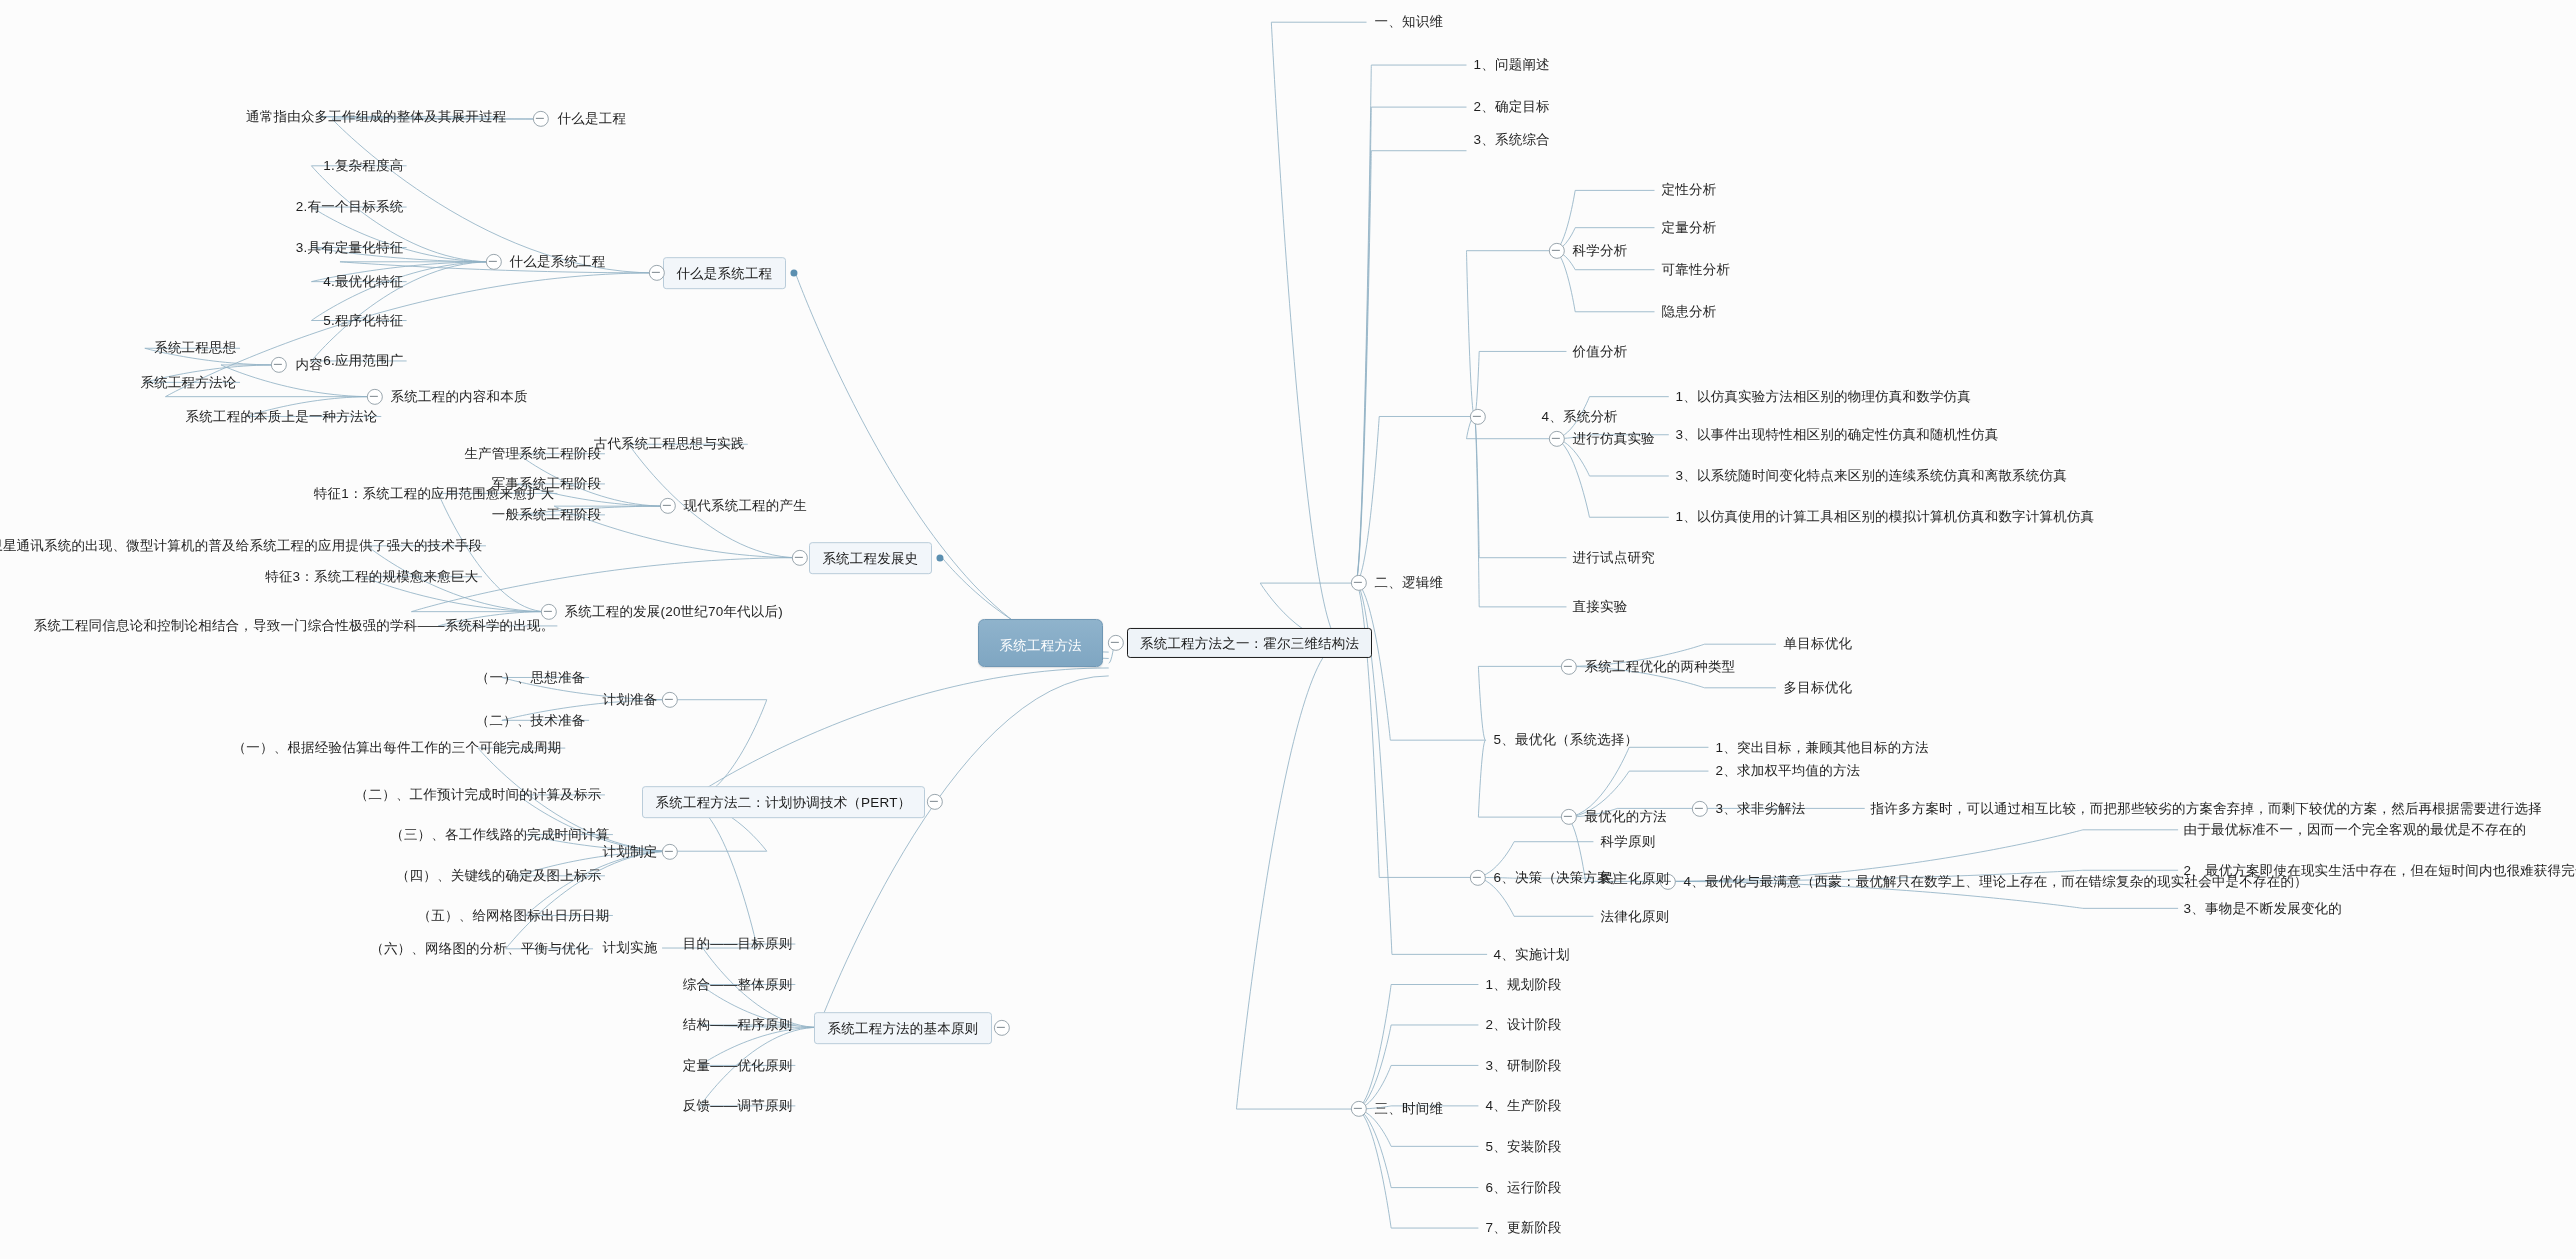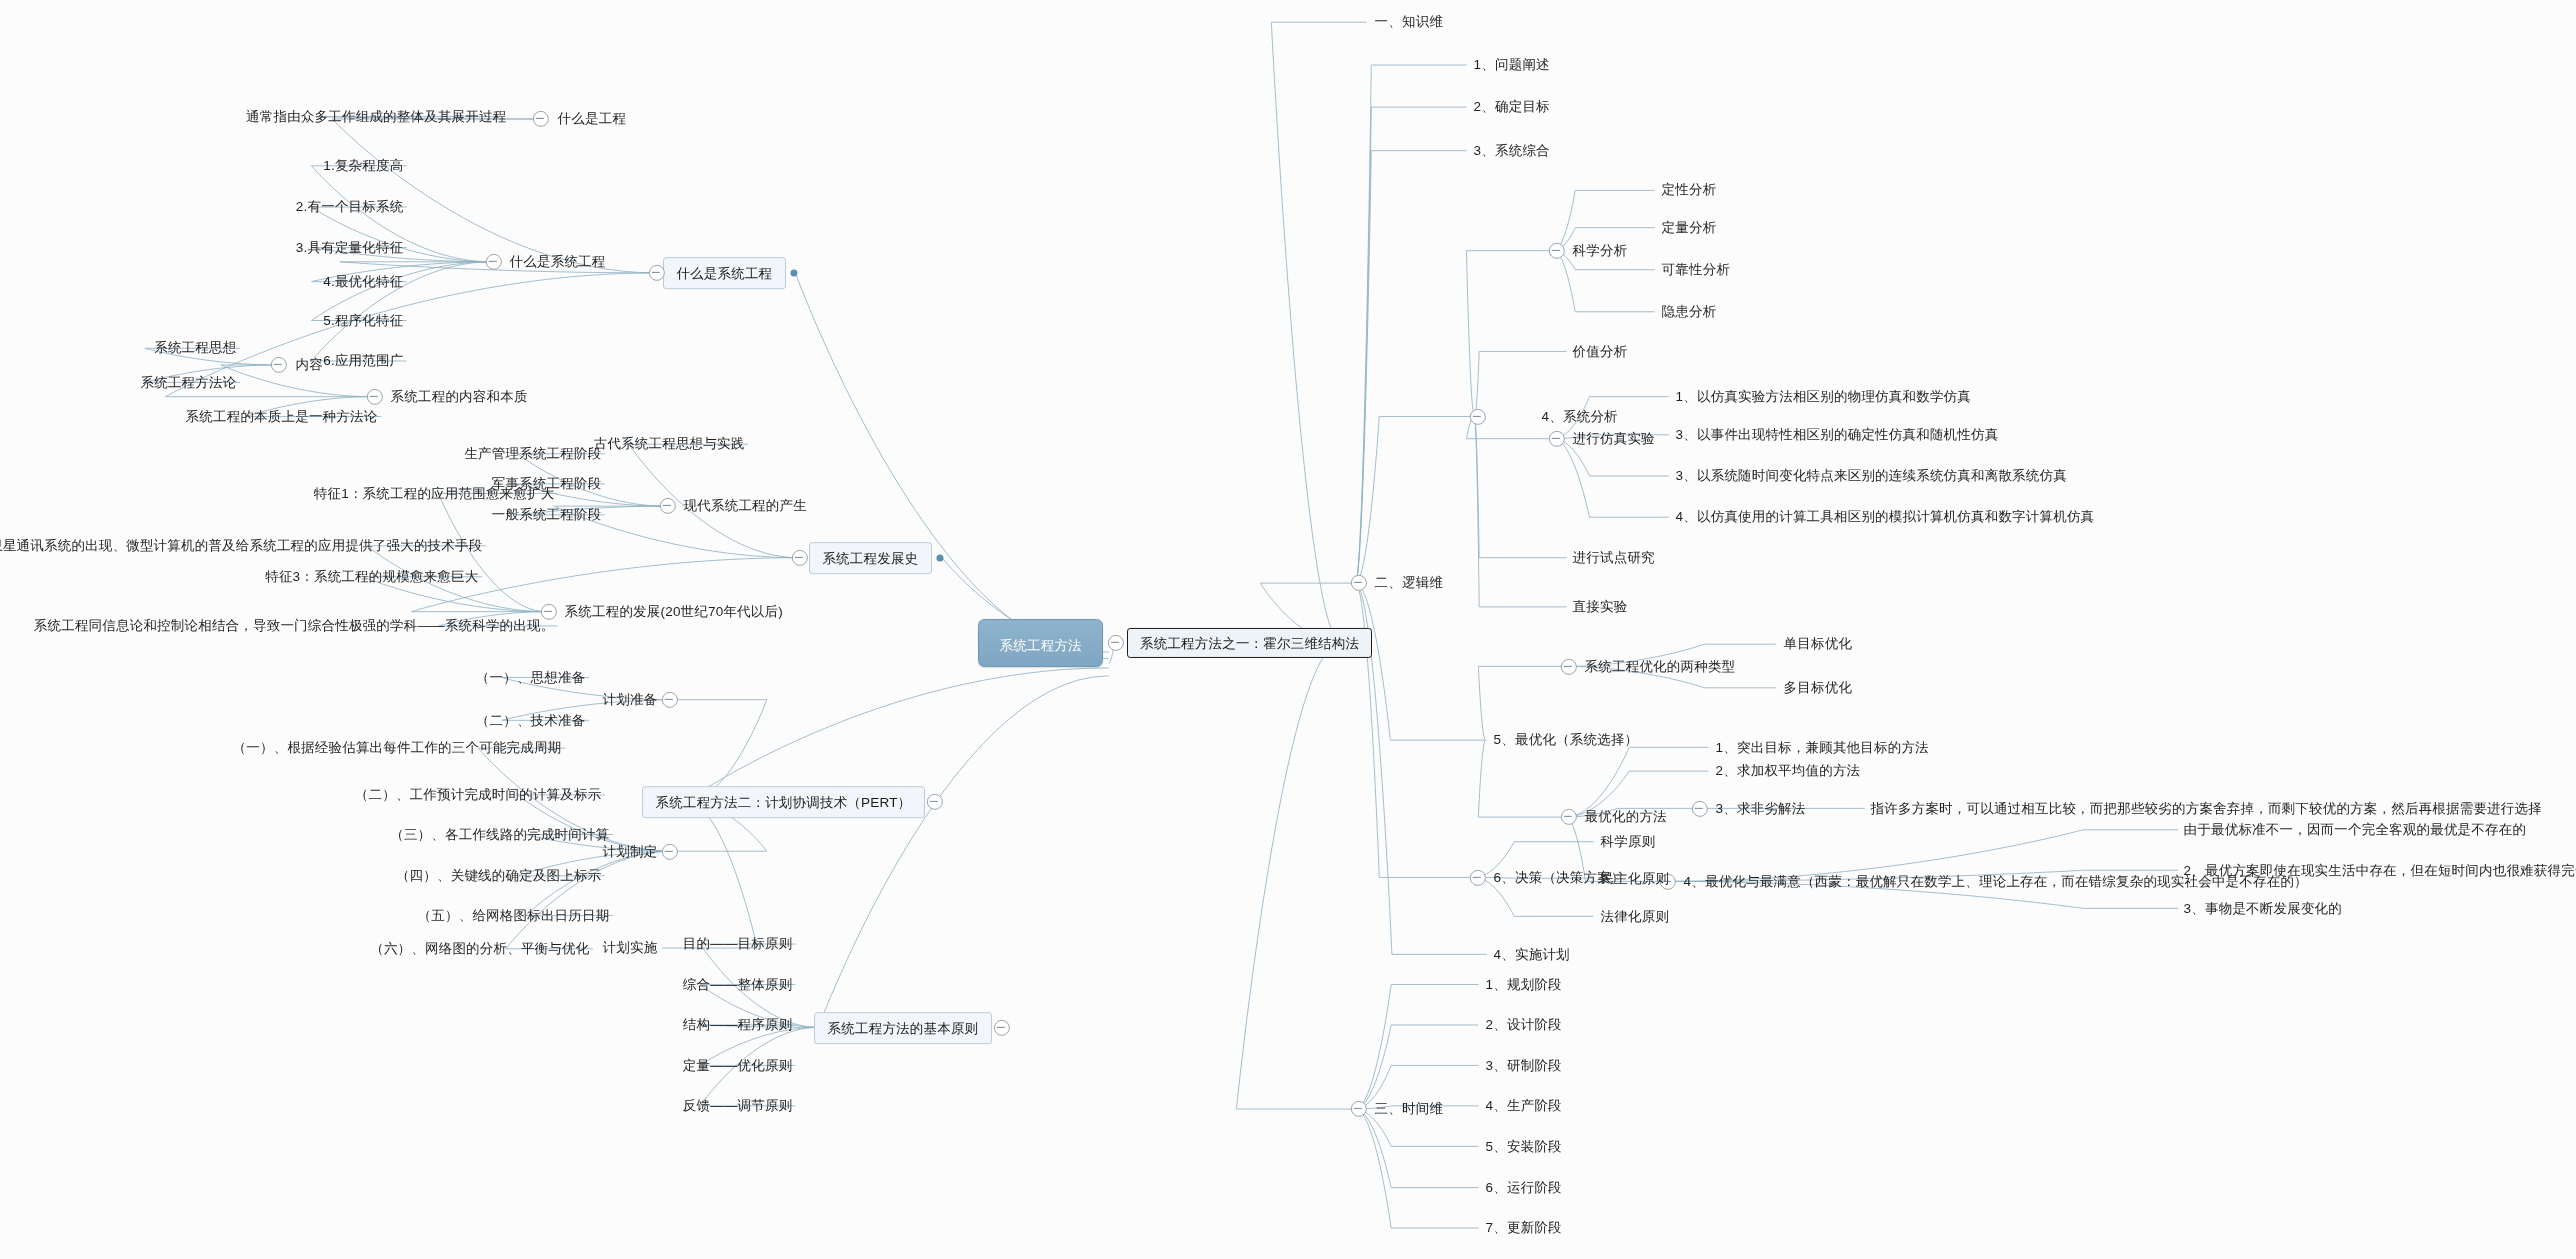--- a/index.html
+++ b/index.html
@@ -197,36 +197,36 @@
       <div class="node plain" style="top: 1025px; right: 1782px;"><span class="label">结构——程序原则</span></div>
       <div class="node plain" style="top: 1066px; right: 1782px;"><span class="label">定量——优化原则</span></div>
       <div class="node plain" style="top: 1106px; right: 1782px;"><span class="label">反馈——调节原则</span></div>
       <div class="node boxed sel" style="top: 643px; left: 1127px;"><span class="label">系统工程方法之一：霍尔三维结构法</span></div>
       <div class="toggle" style="left: 1116px; top: 643px;"></div>
       <div class="node plain" style="top: 22px; left: 1373px;"><span class="label">一、知识维</span></div>
       <div class="node plain" style="top: 583px; left: 1373px;"><span class="label">二、逻辑维</span></div>
       <div class="toggle" style="left: 1359px; top: 583px;"></div>
       <div class="node plain" style="top: 65px; left: 1472px;"><span class="label">1、问题阐述</span></div>
       <div class="node plain" style="top: 107px; left: 1472px;"><span class="label">2、确定目标</span></div>
-      <div class="node plain" style="top: 151px; left: 1472px; text-align: center;"><span class="label">3、系统综合</span></div>
+      <div class="node plain" style="top: 140px; left: 1472px; text-align: center;"><span class="label">3、系统综合</span></div>
       <div class="node plain" style="top: 417px; left: 1492px; margin-left: 48px;"><span class="label">4、系统分析</span></div>
       <div class="toggle" style="left: 1478px; top: 417px;"></div>
       <div class="node plain" style="top: 251px; left: 1571px;"><span class="label">科学分析</span></div>
       <div class="toggle" style="left: 1557px; top: 251px;"></div>
       <div class="node plain" style="top: 190px; left: 1660px;"><span class="label">定性分析</span></div>
       <div class="node plain" style="top: 228px; left: 1660px;"><span class="label">定量分析</span></div>
       <div class="node plain" style="top: 270px; left: 1660px;"><span class="label">可靠性分析</span></div>
       <div class="node plain" style="top: 312px; left: 1660px;"><span class="label">隐患分析</span></div>
       <div class="node plain" style="top: 352px; left: 1571px;"><span class="label">价值分析</span></div>
       <div class="node plain" style="top: 439px; left: 1571px;"><span class="label">进行仿真实验</span></div>
       <div class="toggle" style="left: 1557px; top: 439px;"></div>
       <div class="node plain" style="top: 397px; left: 1674px;"><span class="label">1、以仿真实验方法相区别的物理仿真和数学仿真</span></div>
       <div class="node plain" style="top: 435px; left: 1674px;"><span class="label">3、以事件出现特性相区别的确定性仿真和随机性仿真</span></div>
       <div class="node plain" style="top: 476px; left: 1674px;"><span class="label">3、以系统随时间变化特点来区别的连续系统仿真和离散系统仿真</span></div>
-      <div class="node plain" style="top: 517px; left: 1674px;"><span class="label">4、以仿真使用的计算工具相区别的模拟计算机仿真和数字计算机仿真</span></div>
+      <div class="node plain" style="top: 517px; left: 1674px;"><span class="label">1、以仿真使用的计算工具相区别的模拟计算机仿真和数字计算机仿真</span></div>
       <div class="node plain" style="top: 558px; left: 1571px;"><span class="label">进行试点研究</span></div>
       <div class="node plain" style="top: 607px; left: 1571px;"><span class="label">直接实验</span></div>
       <div class="node plain" style="top: 740px; left: 1492px;"><span class="label">5、最优化（系统选择）</span></div>
       <div class="node plain" style="top: 667px; left: 1583px;"><span class="label">系统工程优化的两种类型</span></div>
       <div class="toggle" style="left: 1569px; top: 667px;"></div>
       <div class="node plain" style="top: 644px; left: 1782px;"><span class="label">单目标优化</span></div>
       <div class="node plain" style="top: 688px; left: 1782px;"><span class="label">多目标优化</span></div>
       <div class="node plain" style="top: 817px; left: 1583px;"><span class="label">最优化的方法</span></div>
       <div class="toggle" style="left: 1569px; top: 817px;"></div>
       <div class="node plain" style="top: 748px; left: 1714px;"><span class="label">1、突出目标，兼顾其他目标的方法</span></div>

